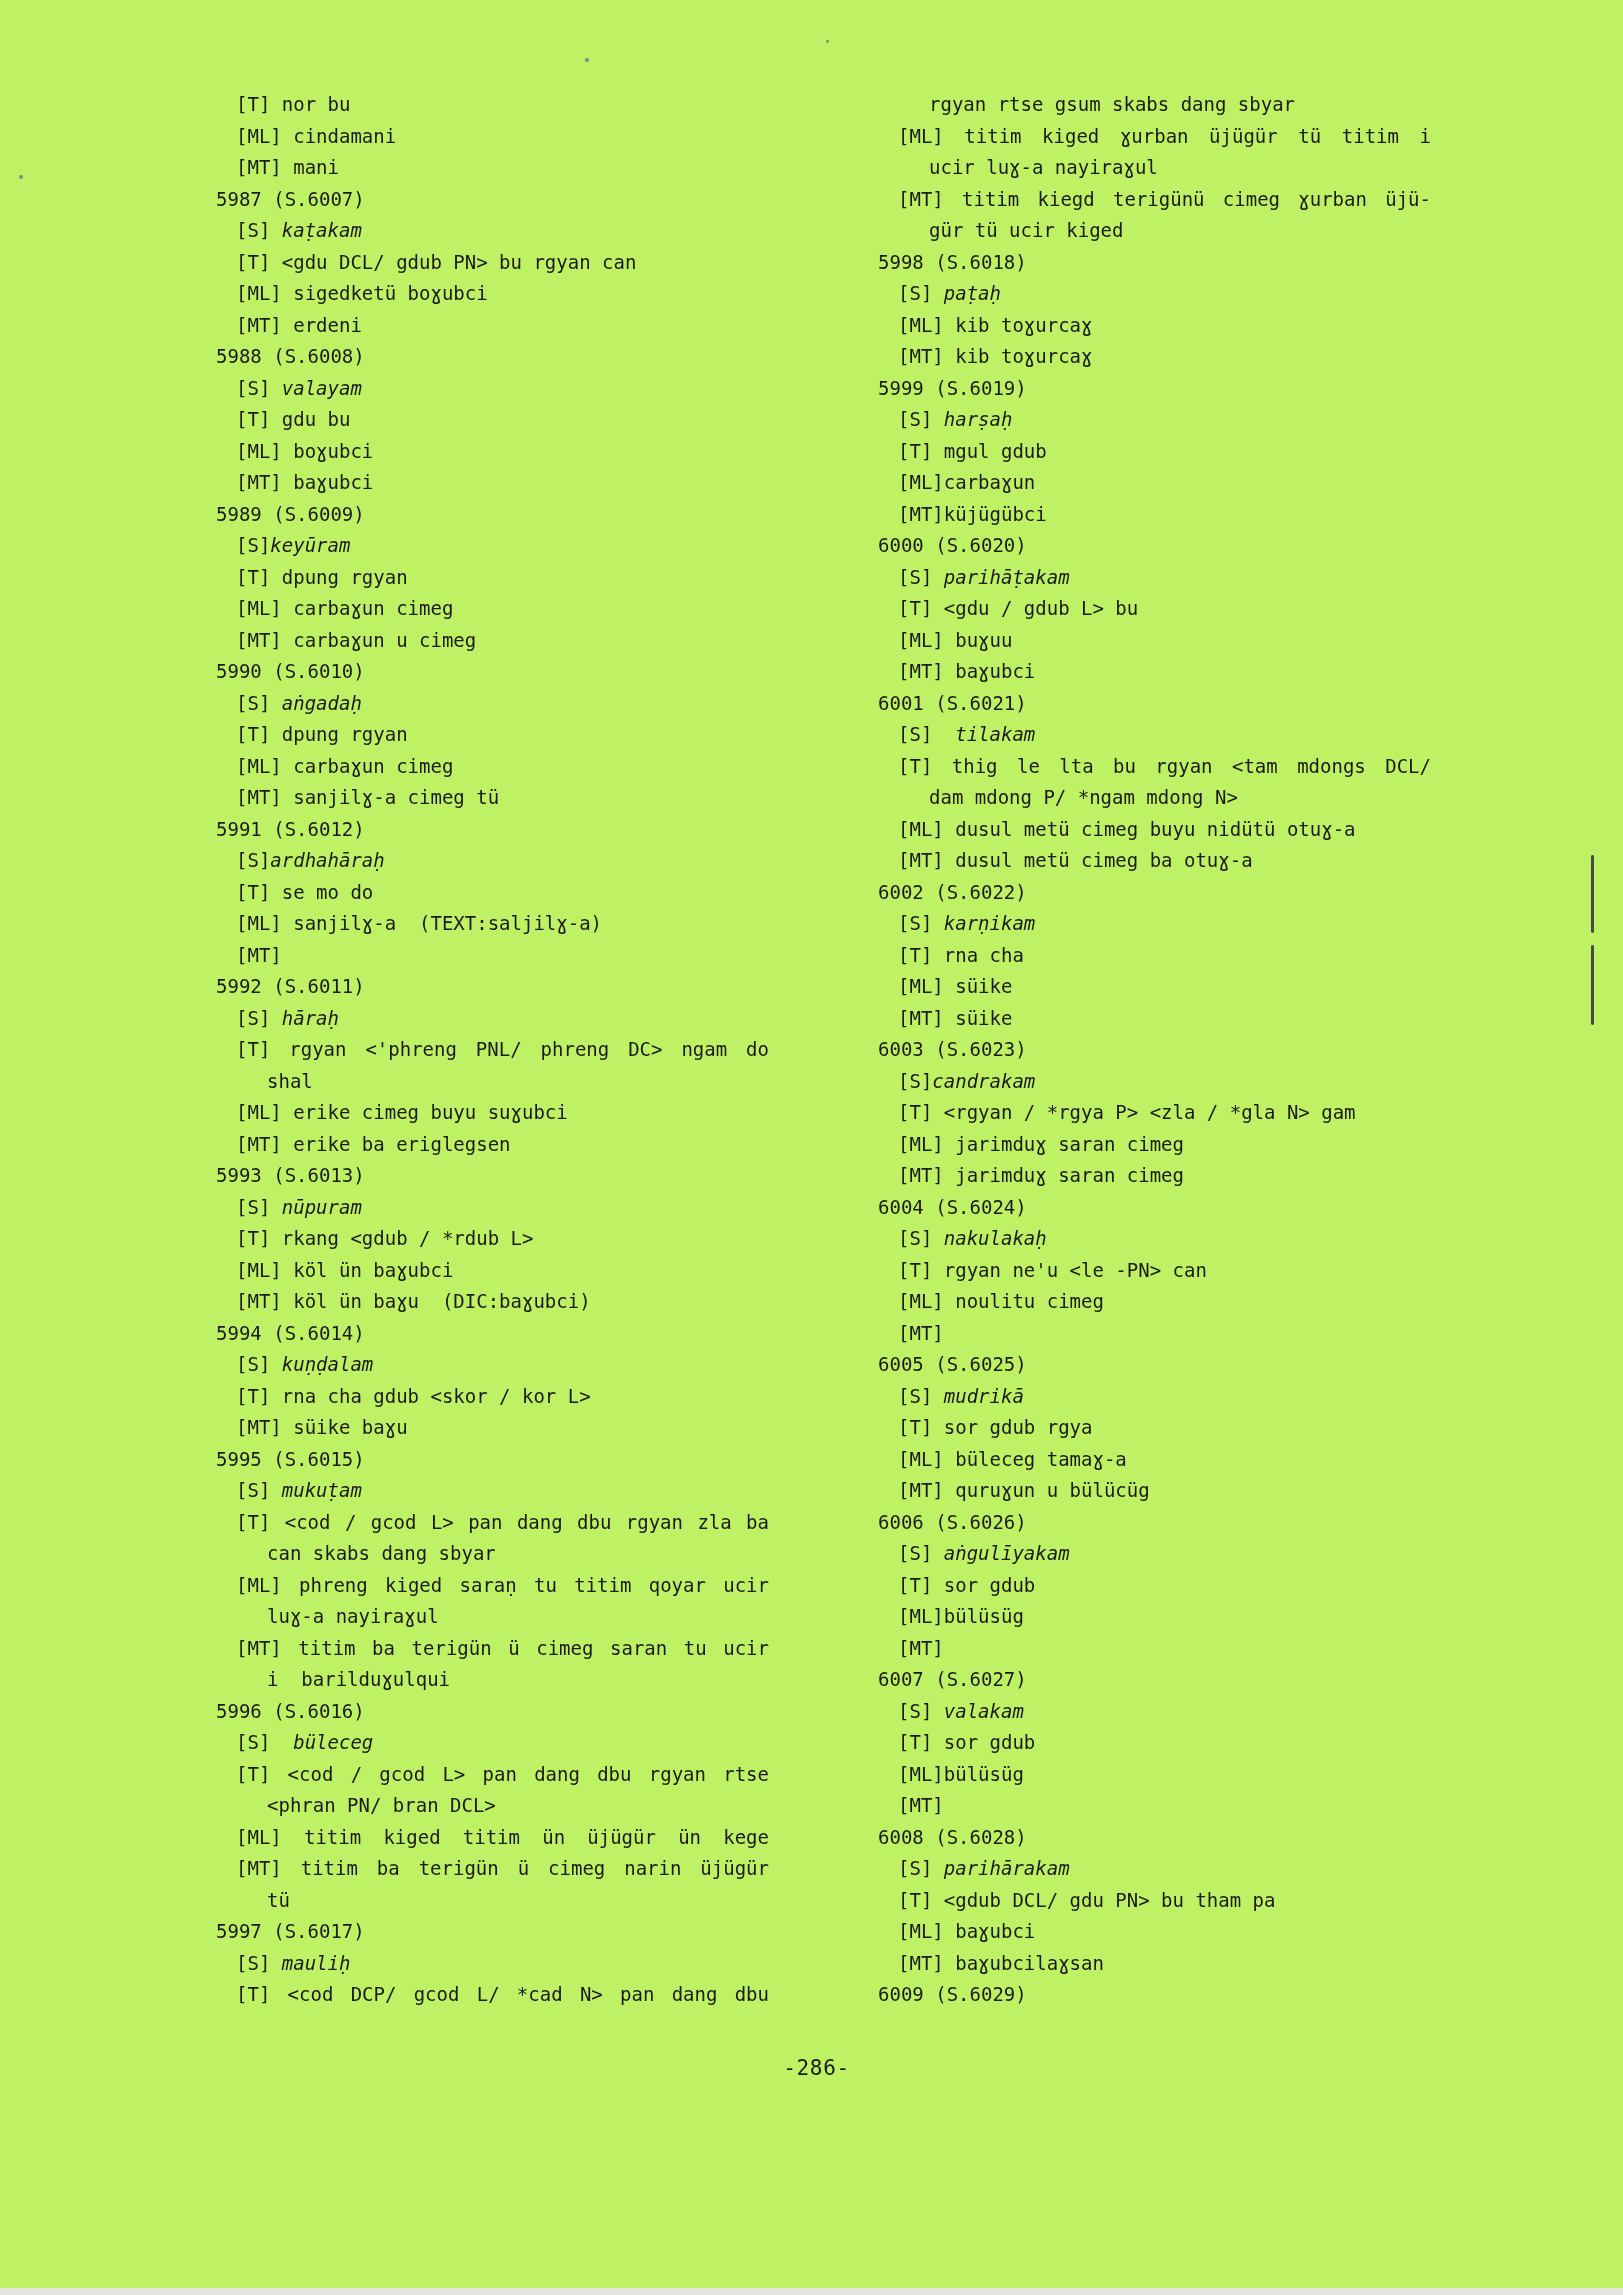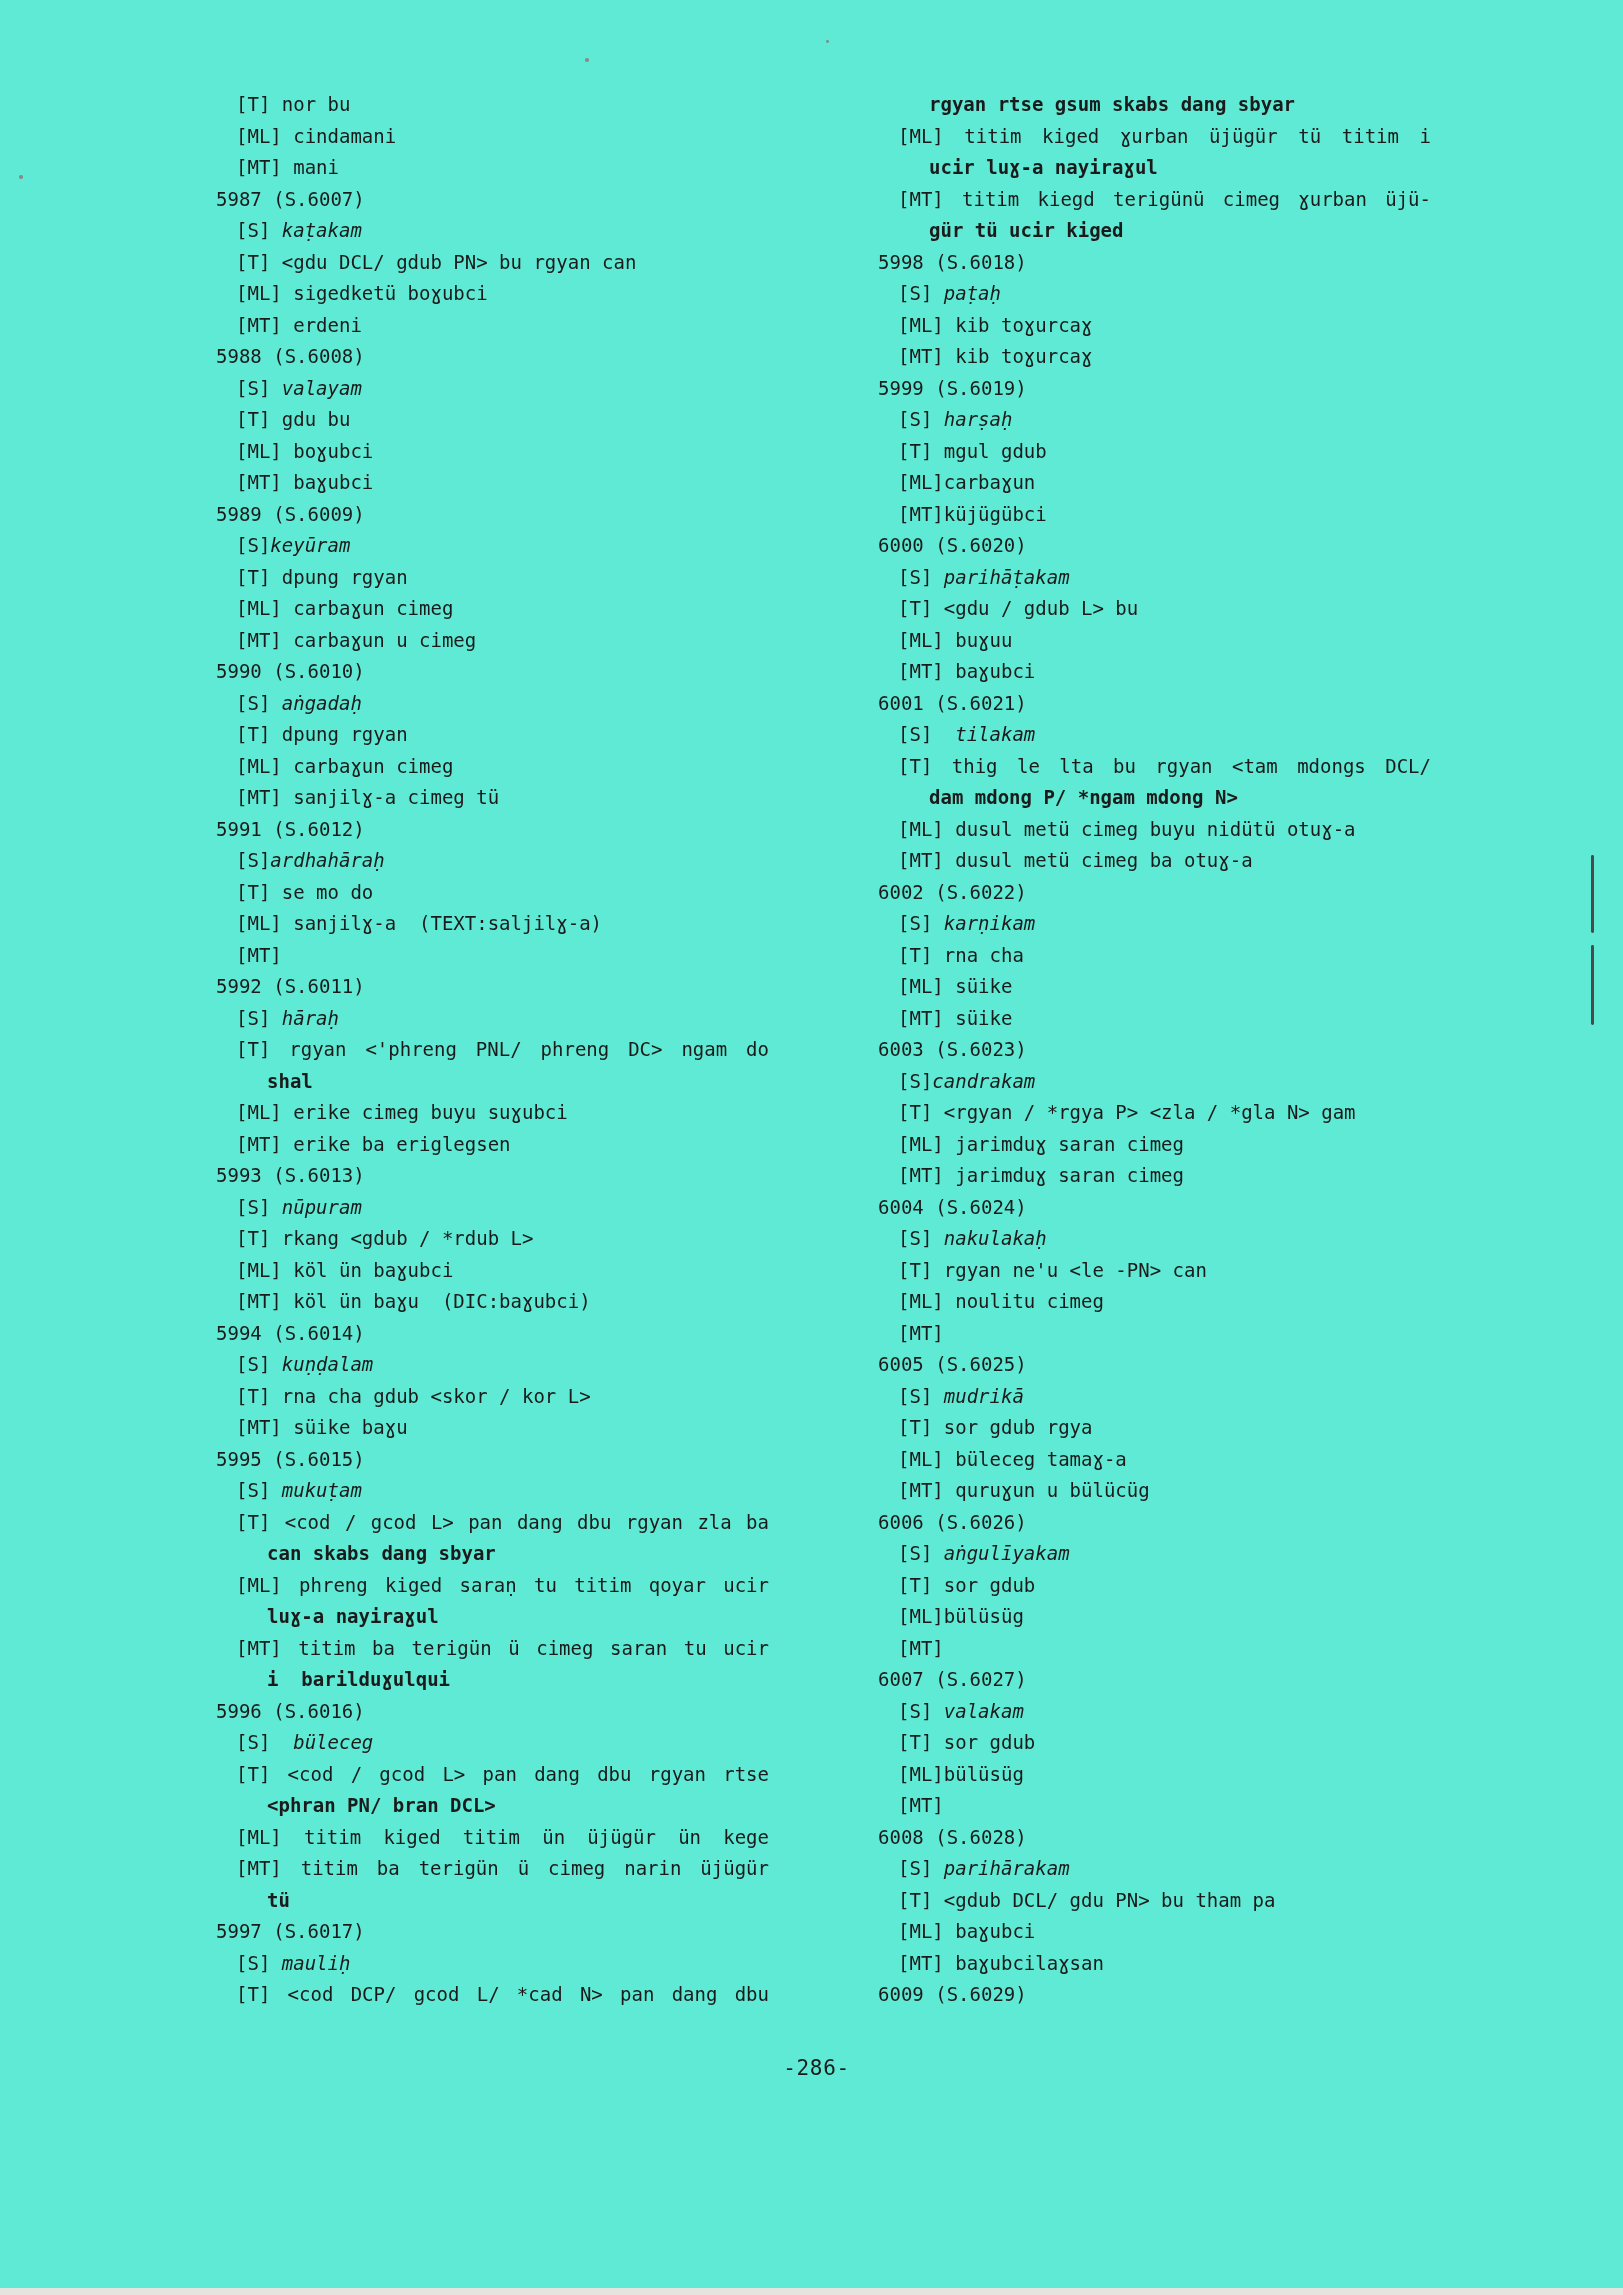--- a/index.html
+++ b/index.html
@@ -8,38 +8,38 @@
     height: 2295px;
     position: relative;
     background: #f6f5f2;
     font-family: "DejaVu Sans Mono", "Liberation Mono", monospace;
     color: #1b1b1b;
     overflow: hidden;
   }
   .page {
     position: absolute;
     inset: 0;
-    background: #5eead4;
+    background: #bef264;
   }
   .content {
     position: absolute;
     left: 203px;
     top: 89px;
     display: flex;
     gap: 96px;
   }
   .column { width: 566px; }
   .line {
     font-size: 19px;
     line-height: 31.5px;
     white-space: pre;
   }
   .ind-0 { padding-left: 0; margin-left: 13px; }
   .ind-1 { padding-left: 33px; }
-  .ind-2 { padding-left: 64px; font-weight: bold; }
+  .ind-2 { padding-left: 64px; }
   .justify {
     white-space: normal;
     text-align: justify;
     text-align-last: justify;
   }
   .italic { font-style: italic; }
   .footer {
     position: absolute;
     top: 2056px;
     left: 203px;

